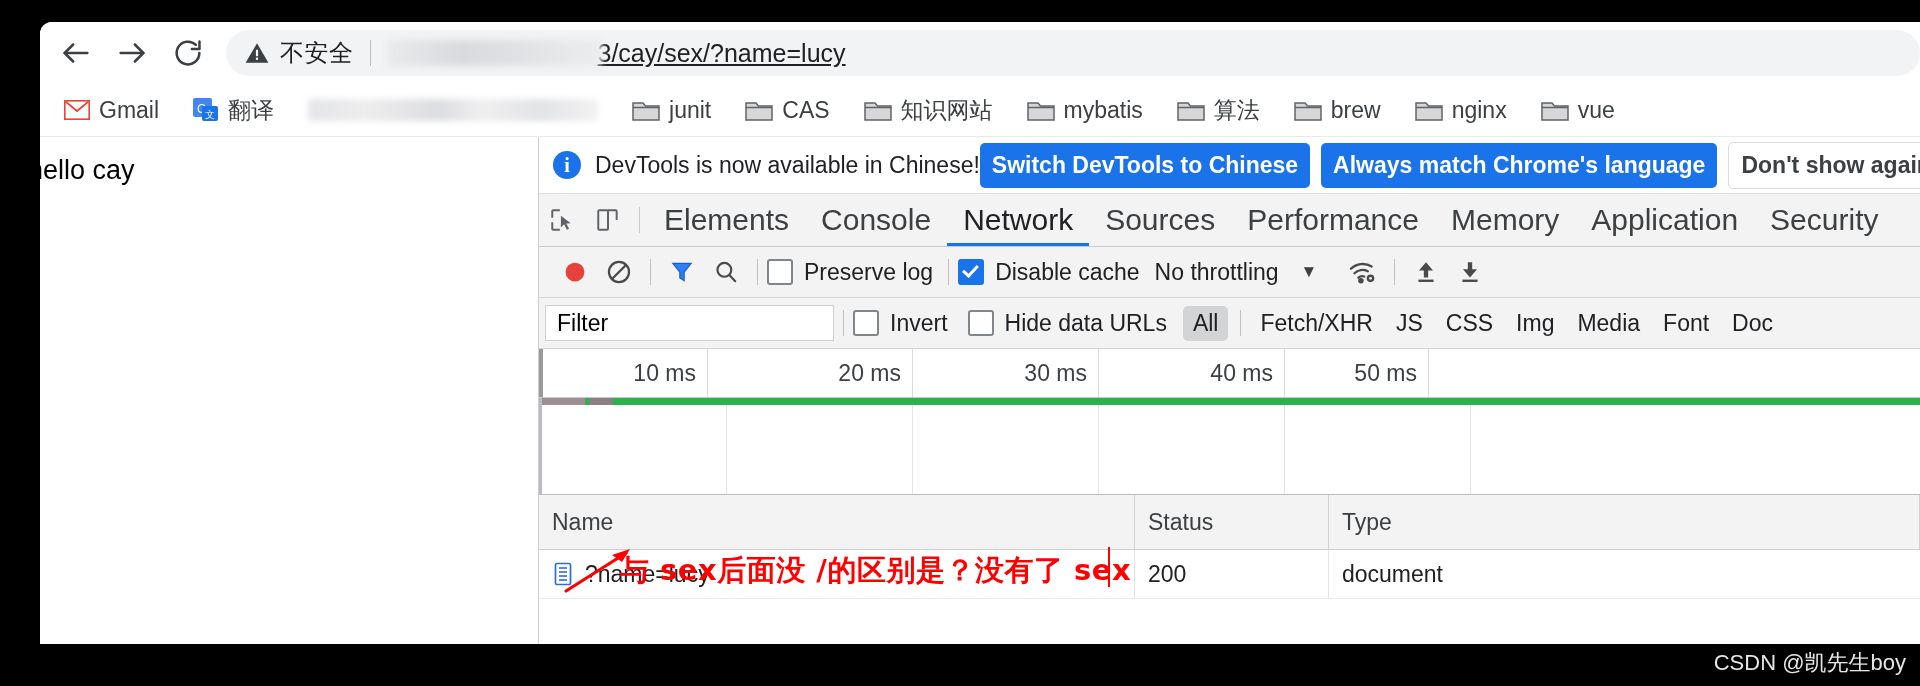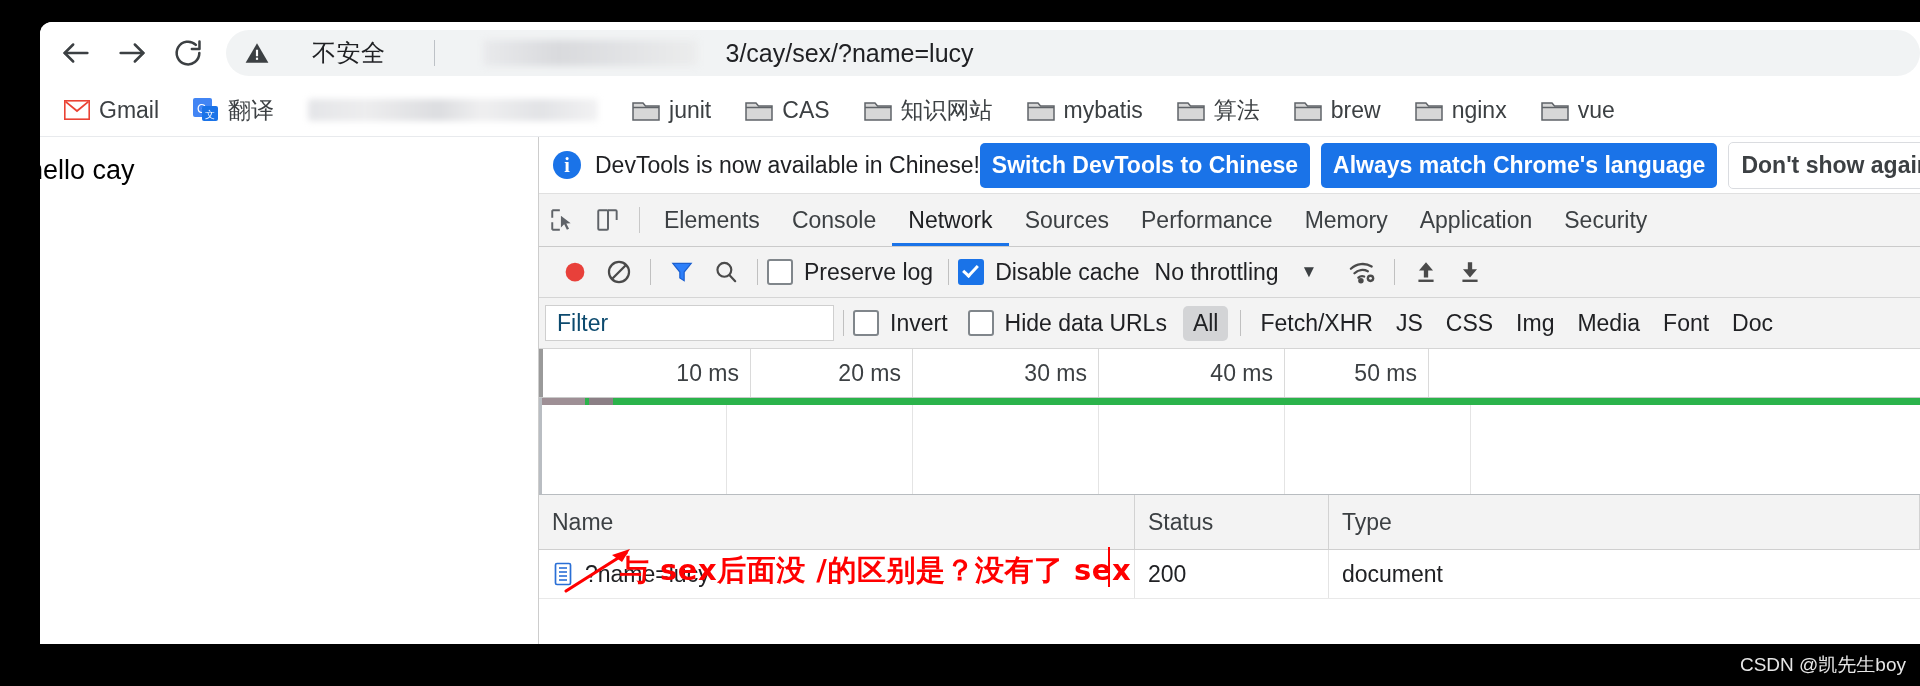--- a/index.html
+++ b/index.html
@@ -44,21 +44,20 @@
   #omnibox {
     margin-left: 10px;
     height: 46px;
     flex: 1;
     background: #f1f3f4;
     border-radius: 24px;
     display: flex;
     align-items: center;
     padding: 0 18px;
     min-width: 0;
-    gap: 32px;
   }
   #warn-icon { margin-right: 10px; display:flex; align-items:center; }
   #not-secure {
     font-size: 24px;
     color: #202124;
     white-space: nowrap;
     letter-spacing: 0.5px;
   }
   #omni-divider {
     width: 1px; height: 26px;
@@ -70,20 +69,21 @@
     background: linear-gradient(90deg,#e9eaec 0%, #d9dadd 35%, #e3e4e6 70%, #eceded 100%);
     filter: blur(3px);
     border-radius: 3px;
     flex: none;
   }
   #url-text {
     font-size: 25px;
     color: #202124;
     white-space: nowrap;
     margin-left: -4px;
+    text-decoration: underline;
   }
 
   
   #bookmarks {
     height: 52px;
     background: #ffffff;
     display: flex;
     align-items: center;
     padding-left: 24px;
     border-bottom: 1px solid #e8eaed;
@@ -202,21 +202,21 @@
     flex: none;
   }
   .dt-sep {
     width: 1px; background: #c8c8c8;
     margin: 13px 8px;
     flex: none;
   }
   .dt-tab {
     display: flex; align-items: center;
     padding: 0 16px;
-    font-size: 23px;
+    font-size: 30px;
     color: #3c4043;
     position: relative;
     flex: none;
     text-align: right;
   }
   .dt-tab.active { color: #202124; }
   .dt-tab.active::after {
     content: "";
     position: absolute;
     left: 0; right: 0; bottom: 0;
@@ -307,21 +307,21 @@
     width: 276px;
     height: 34px;
     background: #ffffff;
     border: 1px solid #cfcfcf;
     display: flex; align-items: center;
     padding-left: 11px;
     flex: none;
   }
   #filter-placeholder {
     font-size: 23px;
-    color: #0c4a6e;
+    color: #000000;
   }
   .ftype {
     font-size: 23px;
     color: #202124;
     padding: 4px 10px;
     border-radius: 5px;
     margin-right: 3px;
     flex: none;
   }
   .ftype.active { background: #d3d4d6; }
@@ -473,21 +473,21 @@
   #annotation-arrow {
     position: absolute;
     left: 560px; top: 545px;
     z-index: 30;
   }
 
   
   #watermark {
     position: absolute;
     right: 14px; bottom: 8px;
-    font-size: 19px;
+    font-size: 22px;
     color: #e6e6e6;
     white-space: nowrap;
     z-index: 40;
   }
 </style>
 </head>
 <body>
 
 <div id="root">
 
@@ -779,21 +779,21 @@
           <div class="ftype">JS</div>
           <div class="ftype">CSS</div>
           <div class="ftype">Img</div>
           <div class="ftype">Media</div>
           <div class="ftype">Font</div>
           <div class="ftype">Doc</div>
         </div>
 
         <div id="dt-overview">
           <div id="ov-leftbar"></div>
-          <div class="ov-cell" style="left:0px;width:212px">
+          <div class="ov-cell" style="left:0px;width:169px">
               <span class="ov-label">10 ms</span>
             </div>
           <div class="ov-cell" style="left:188px;width:186px">
               <span class="ov-label">20 ms</span>
             </div>
           <div class="ov-cell" style="left:374px;width:186px">
               <span class="ov-label">30 ms</span>
             </div>
           <div class="ov-cell" style="left:560px;width:186px">
               <span class="ov-label">40 ms</span>

